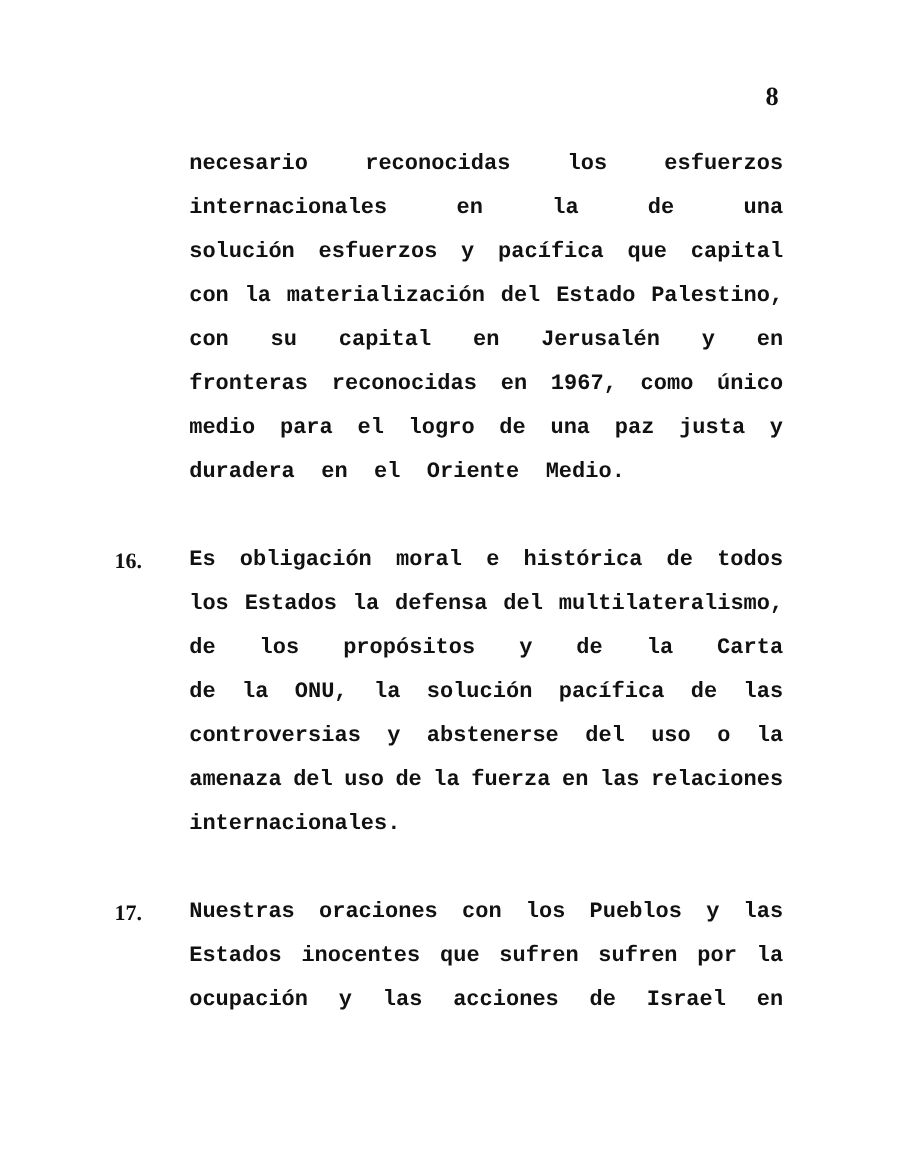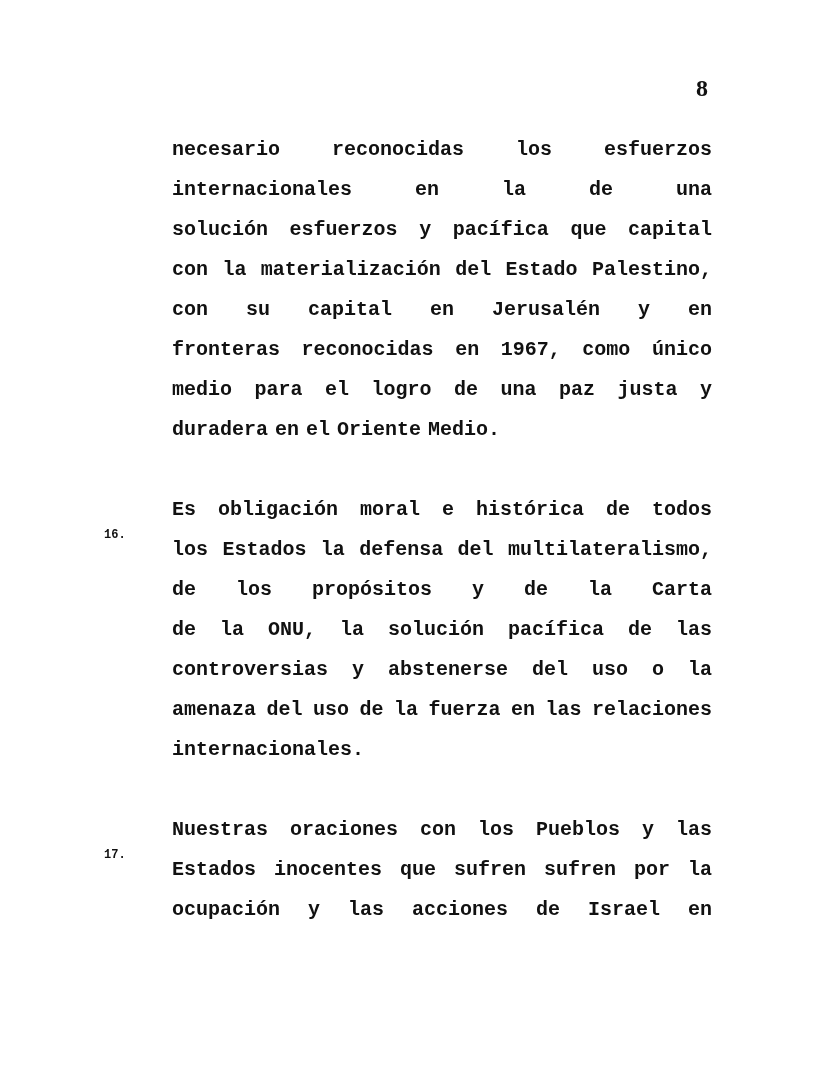--- a/index.html
+++ b/index.html
@@ -43,32 +43,31 @@
     .line.last {
       text-align-last: left;
     }
     .line-inner {
       display: flex;
       justify-content: space-between;
       width: 100%;
     }
     .line.last .line-inner {
       justify-content: flex-start;
-      gap: 7px;
+      gap: 24px;
     }
     .item-number {
       position: absolute;
       left: -68px;
       top: 0;
       height: 40px;
       line-height: 40px;
-      font-family: Liberation Mono, monospace;
+      font-family: Liberation Serif, serif;
       font-weight: bold;
-      font-size: 12px;
-      margin-top: 25px;
+      font-size: 20px;
     }
     #para-cont { top: 130px; }
     #item-16 { top: 490px; }
     #item-17 { top: 810px; }
   </style>
 </head>
 <body>
 
 <div class="page-number">8</div>
 

